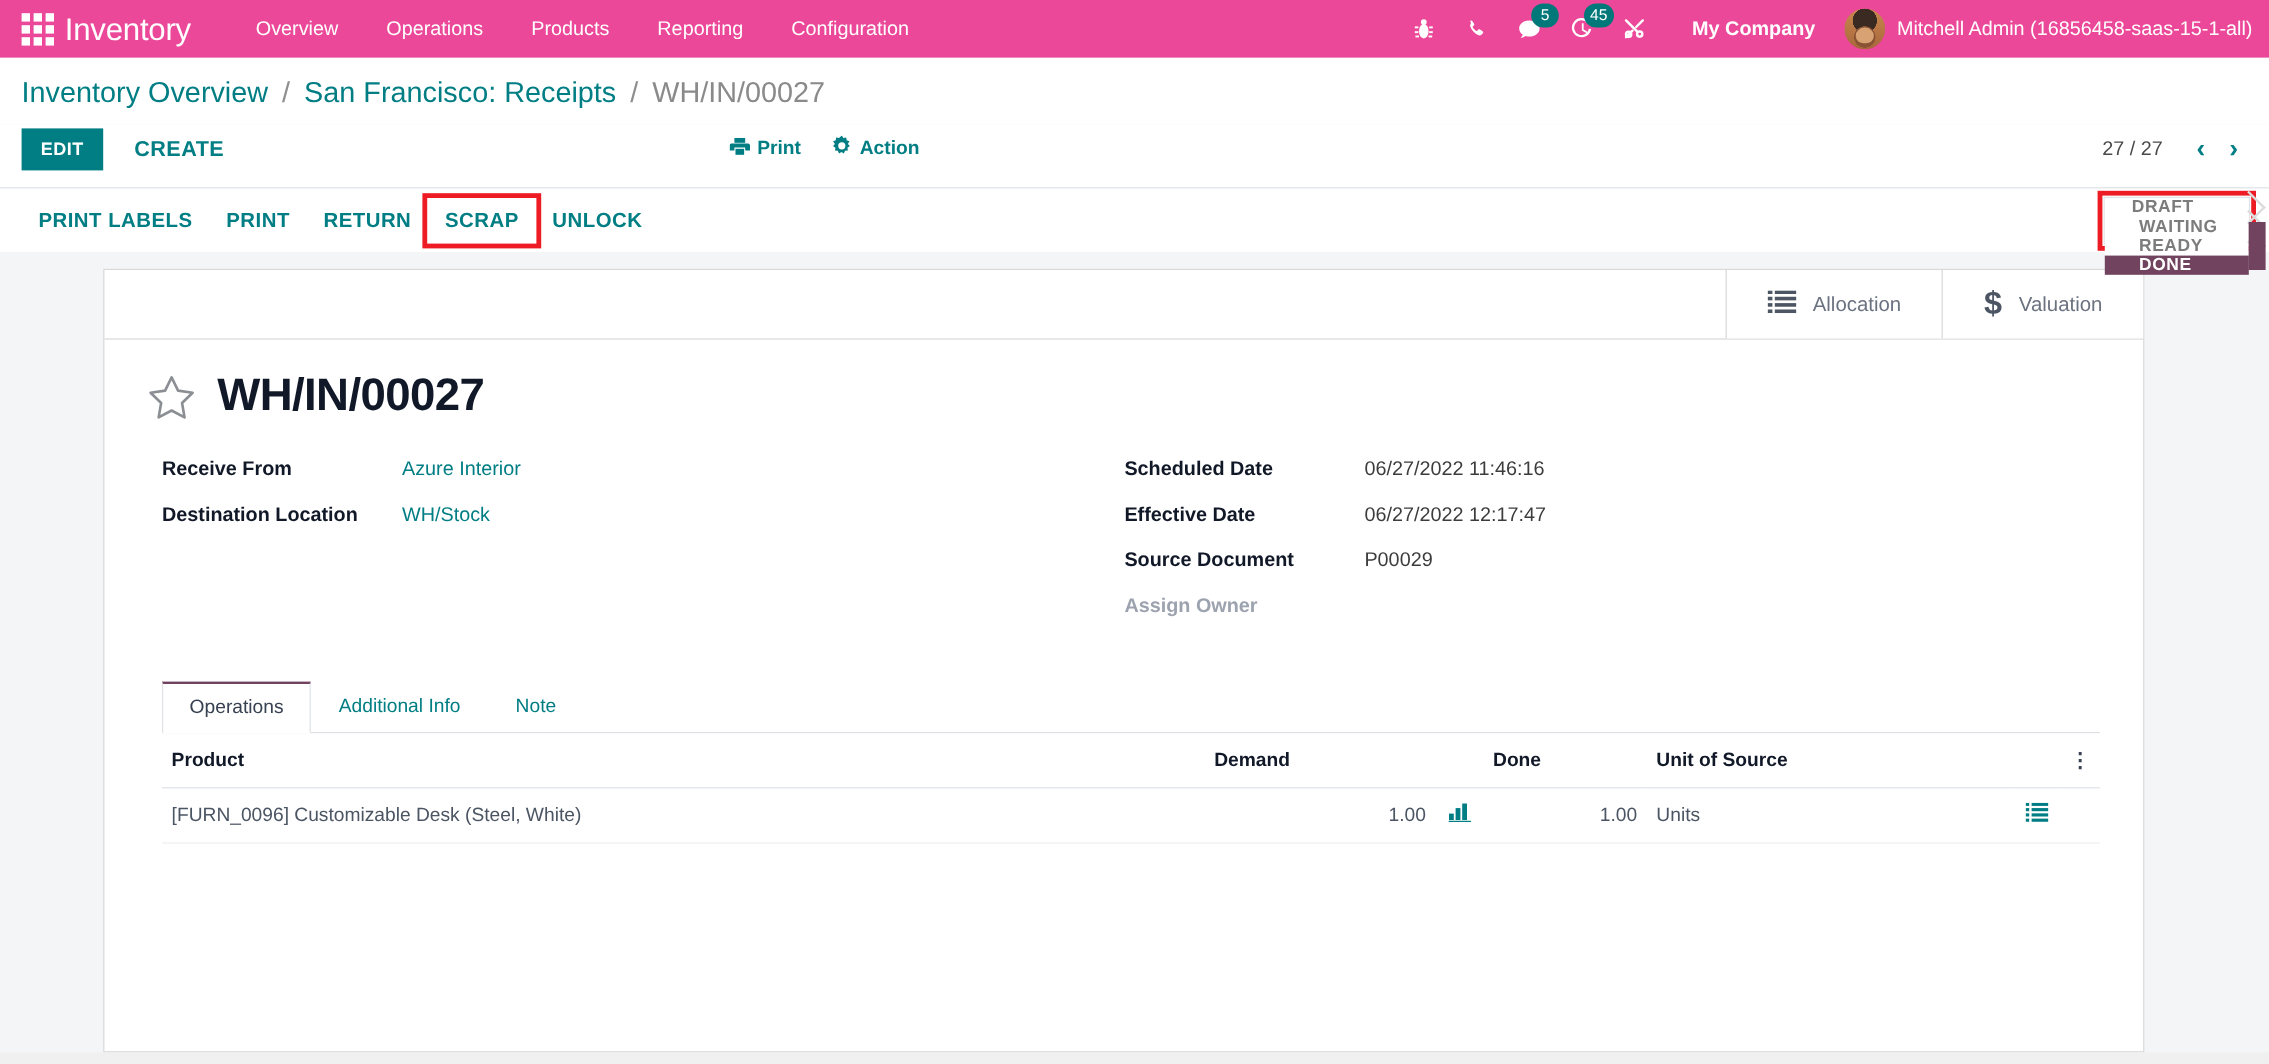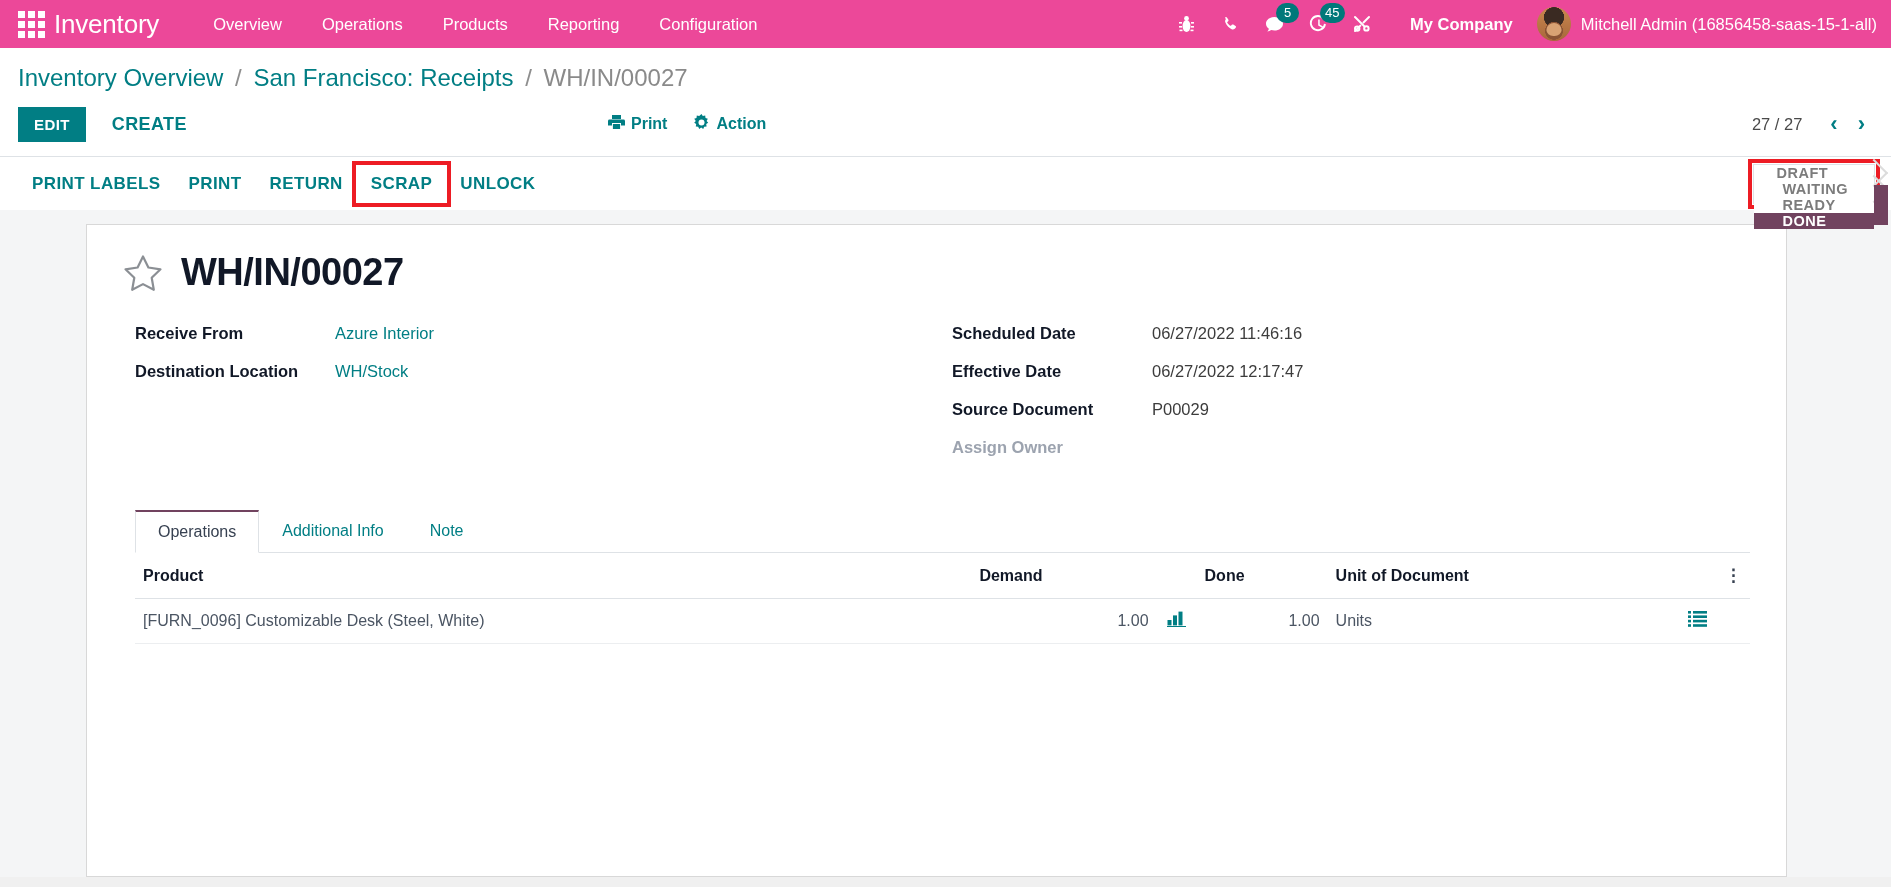--- a/index.html
+++ b/index.html
@@ -300,21 +300,21 @@
   .star-icon { cursor: pointer; line-height: 0; }
   .rec-title {
     font-size: 38px;
     font-weight: 700;
     color: #111827;
     letter-spacing: -0.5px;
   }
   .fields-grid {
     display: grid;
     grid-template-columns: 800px 1fr;
-    gap: 0 17px;
+    gap: 0 2px;
     padding-left: 12px;
   }
   .field-row {
     display: flex;
     align-items: baseline;
     margin-bottom: 12px;
     min-height: 26px;
   }
   .f-label {
     width: 200px;
@@ -501,20 +501,43 @@
     <div class="st-item">DRAFT</div>
     <div class="st-item">WAITING</div>
     <div class="st-item pre-active">READY</div>
     <div class="st-item active">DONE</div>
   </div>
 </div>
 
 <div class="content-area">
   <div class="sheet">
 
+    <div class="button-box-row">
+      <div class="smart-btn">
+        <span>
+          <svg width="24" height="19" viewBox="0 0 24 19">
+              <g fill="#4b5563">
+            <rect x="0" y="0" width="4" height="3"></rect>
+                <rect x="6" y="0" width="18" height="3"></rect>
+            <rect x="0" y="5.3" width="4" height="3"></rect>
+                <rect x="6" y="5.3" width="18" height="3"></rect>
+            <rect x="0" y="10.6" width="4" height="3"></rect>
+                <rect x="6" y="10.6" width="18" height="3"></rect>
+            <rect x="0" y="15.9" width="4" height="3"></rect>
+                <rect x="6" y="15.9" width="18" height="3"></rect>
+          </g>
+            </svg>
+        </span>
+        <span>Allocation</span>
+      </div>
+      <div class="smart-btn">
+        <span style="font-size:27px;color:#4b5563;font-weight:700;line-height:1;">$</span>
+        <span>Valuation</span>
+      </div>
+    </div>
 
     <div class="sheet-body">
       <div class="title-row">
         <span class="star-icon">
           <svg width="40" height="38" viewBox="0 0 40 38">
               <path fill="none" stroke="#8b8f94" stroke-width="2.2" stroke-linejoin="round" d="M20 2.5l5.4 11 12.1 1.8-8.8 8.5 2.1 12-10.8-5.7-10.8 5.7 2.1-12-8.8-8.5 12.1-1.8z"></path>
             </svg>
         </span>
         <span class="rec-title">WH/IN/00027</span>
       </div>
@@ -558,21 +581,21 @@
           <div class="tab">Note</div>
         </div>
 
         <table class="list-table">
           <thead>
             <tr>
               <th>Product</th>
               <th class="col-num">Demand</th>
               <th class="col-icon"></th>
               <th class="col-num">Done</th>
-              <th>Unit of Document</th>
+              <th>Unit of Source</th>
               <th class="col-icon"></th>
               <th class="col-opt">
                 <span class="dots-v">⋮</span>
               </th>
             </tr>
           </thead>
           <tbody>
             <tr>
               <td>[FURN_0096] Customizable Desk (Steel, White)</td>
               <td class="col-num">1.00</td>

